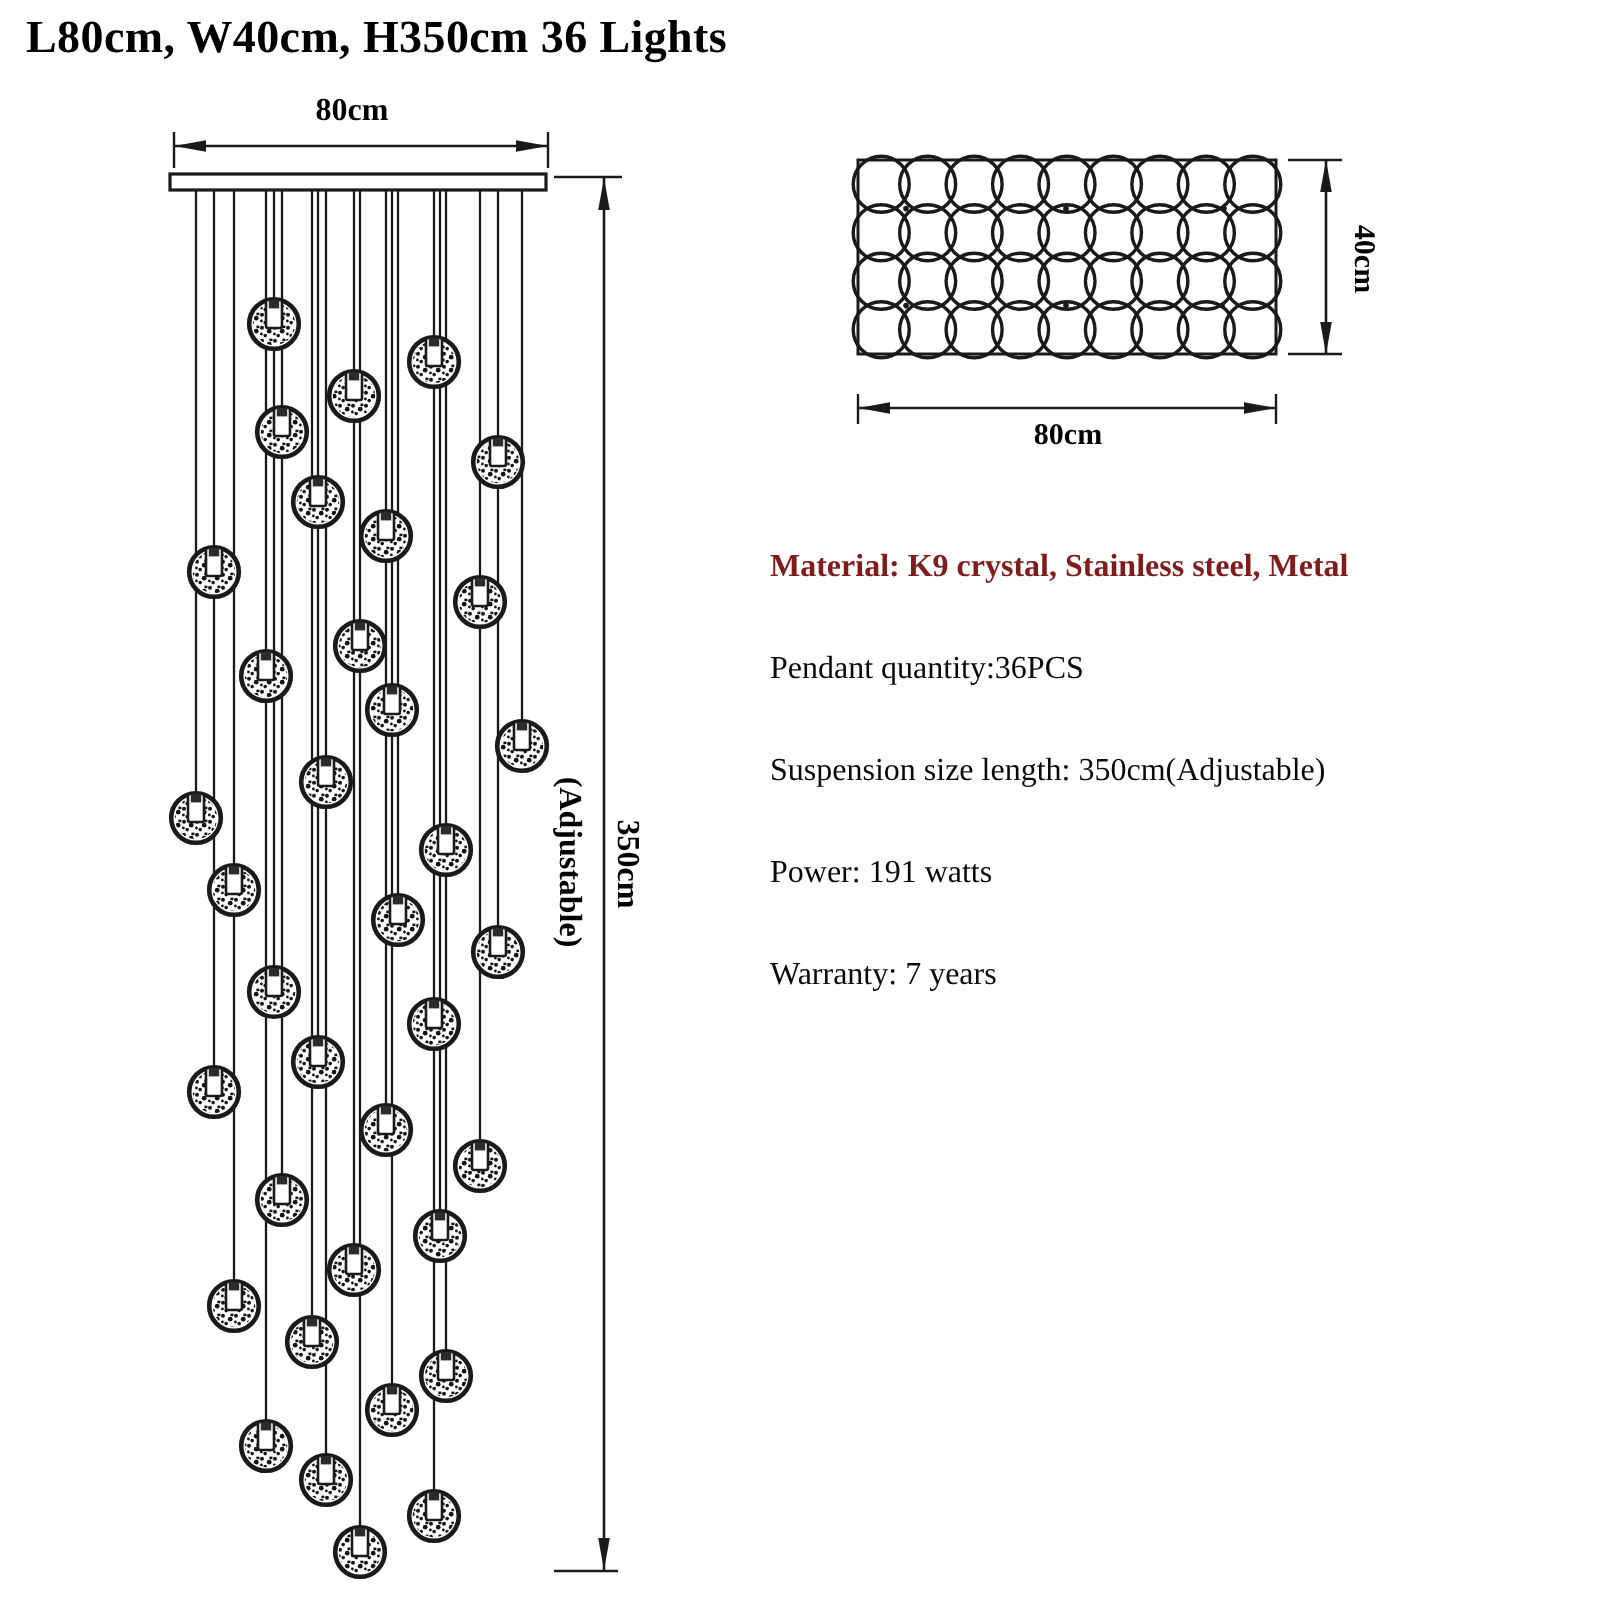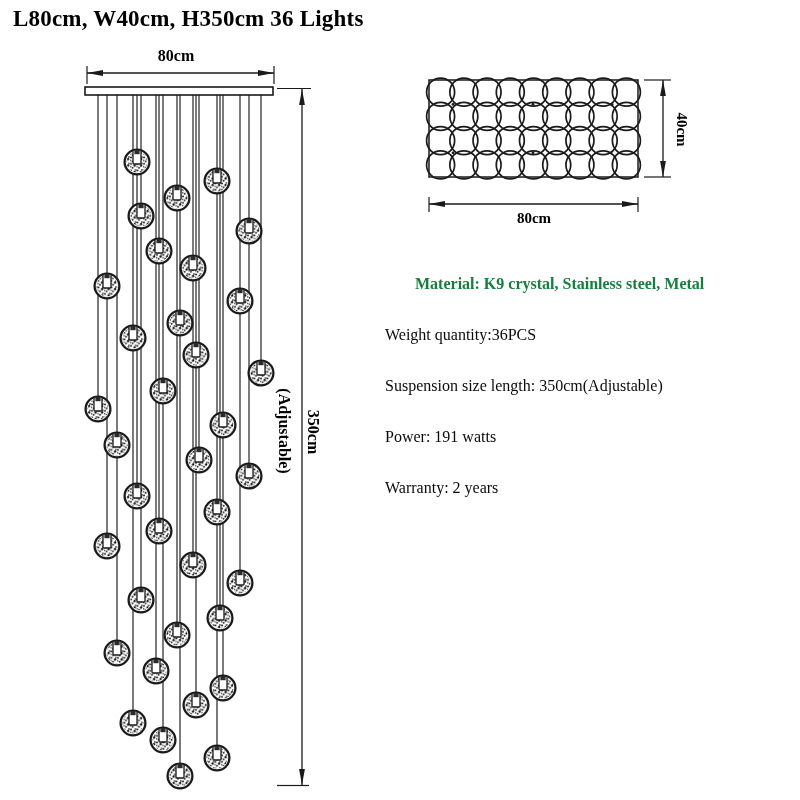--- a/index.html
+++ b/index.html
@@ -9,21 +9,21 @@
   .label{position:absolute;color:#000;white-space:nowrap;}
   #page-title{left:13px;top:6px;font-size:23px;font-weight:700;letter-spacing:0.2px;}
   .dim-label{font-size:16px;font-weight:600;}
   #fv-width-label{left:132px;top:47px;width:88px;text-align:center;}
   #fv-height-label{left:278px;top:423px;width:70px;text-align:center;transform:rotate(90deg);}
   #fv-adjustable-label{left:229px;top:422px;width:110px;text-align:center;transform:rotate(90deg);}
   #tv-width-label{left:494px;top:210px;width:80px;text-align:center;font-size:15px;}
   #tv-height-label{left:651px;top:121px;width:60px;text-align:center;font-size:15px;transform:rotate(90deg);}
   #specs{position:absolute;left:385px;top:274px;}
   .spec-line{font-size:16px;color:#0a0a0a;line-height:19px;margin-bottom:32px;white-space:nowrap;}
-  .spec-line.semibold{font-weight:700;color:#15803d;margin-left:30px;}
+  .spec-line.semibold{font-weight:700;color:#7f1d1d;}
 </style>
 </head>
 <body>
 
 <div id="canvas">
 
   <svg id="diagram" viewBox="0 0 800 800">
     <defs>
       <pattern id="speck" width="6.5" height="6.5" patternUnits="userSpaceOnUse">
         <circle cx="1" cy="1.4" r="1" fill="#141414"></circle>
@@ -362,19 +362,19 @@
   <div class="label" id="page-title">L80cm, W40cm, H350cm 36 Lights</div>
 
   <div class="label dim-label" id="fv-width-label">80cm</div>
   <div class="label dim-label" id="fv-height-label">350cm</div>
   <div class="label dim-label" id="fv-adjustable-label">(Adjustable)</div>
   <div class="label dim-label" id="tv-width-label">80cm</div>
   <div class="label dim-label" id="tv-height-label">40cm</div>
 
   <div id="specs">
     <div class="spec-line semibold">Material: K9 crystal, Stainless steel, Metal</div>
-    <div class="spec-line">Weight quantity:36PCS</div>
+    <div class="spec-line">Pendant quantity:36PCS</div>
     <div class="spec-line">Suspension size length: 350cm(Adjustable)</div>
     <div class="spec-line">Power: 191 watts</div>
-    <div class="spec-line">Warranty: 2 years</div>
+    <div class="spec-line">Warranty: 7 years</div>
   </div>
 
 </div>
 
 </body></html>

